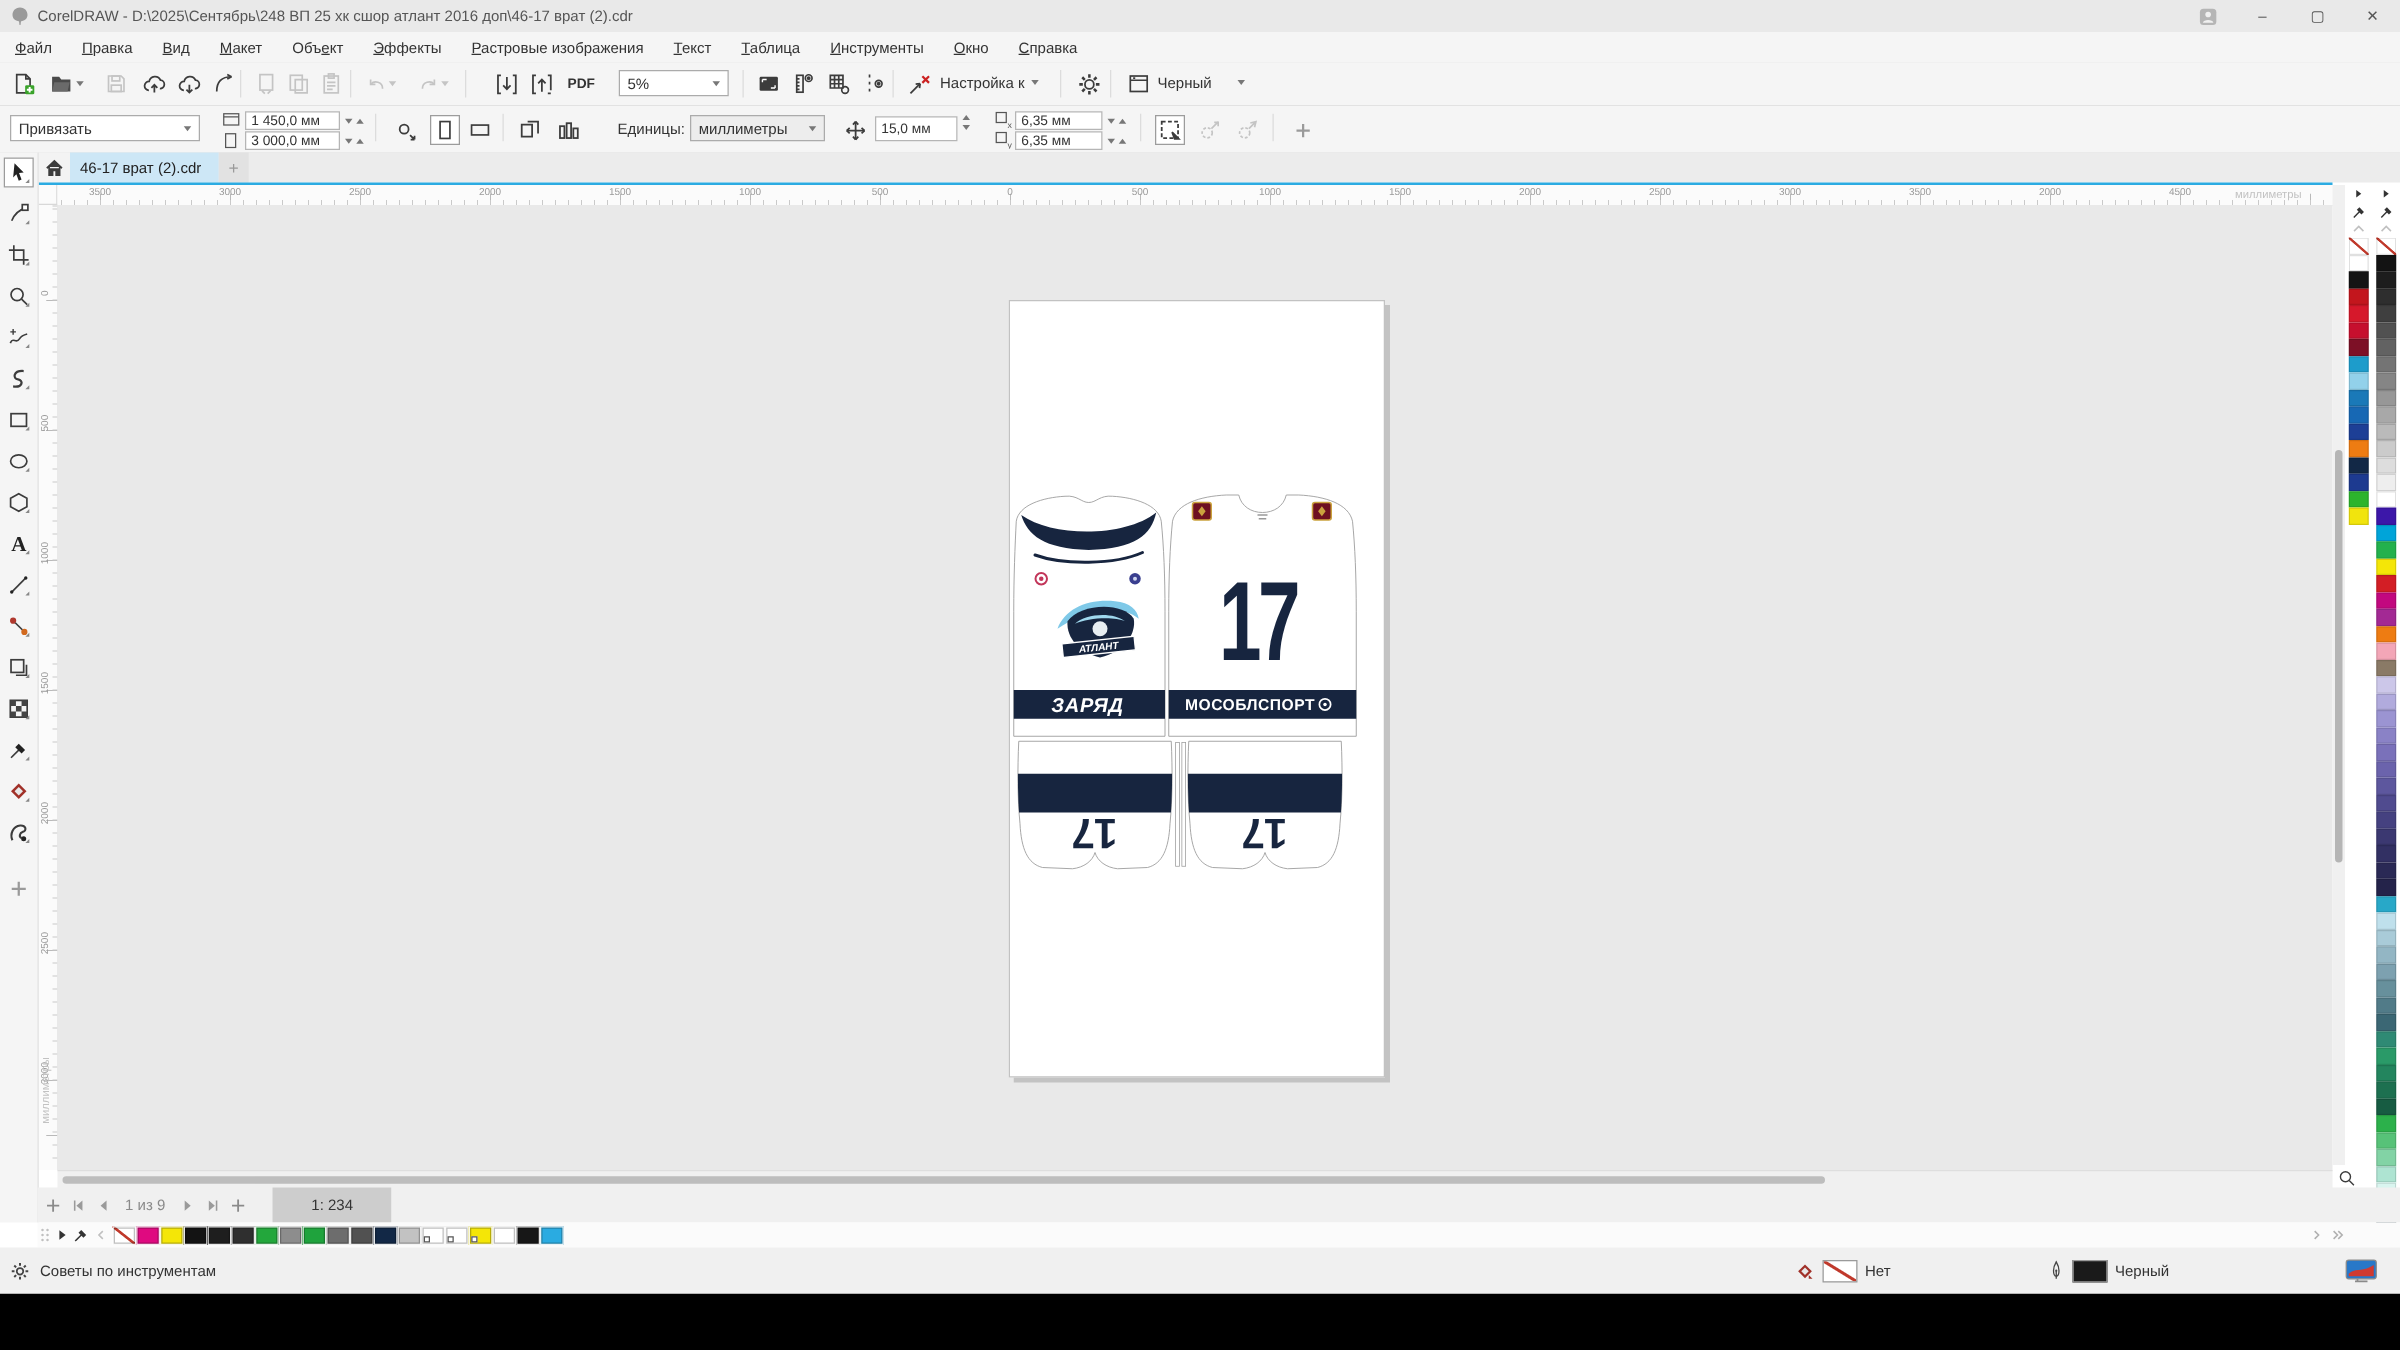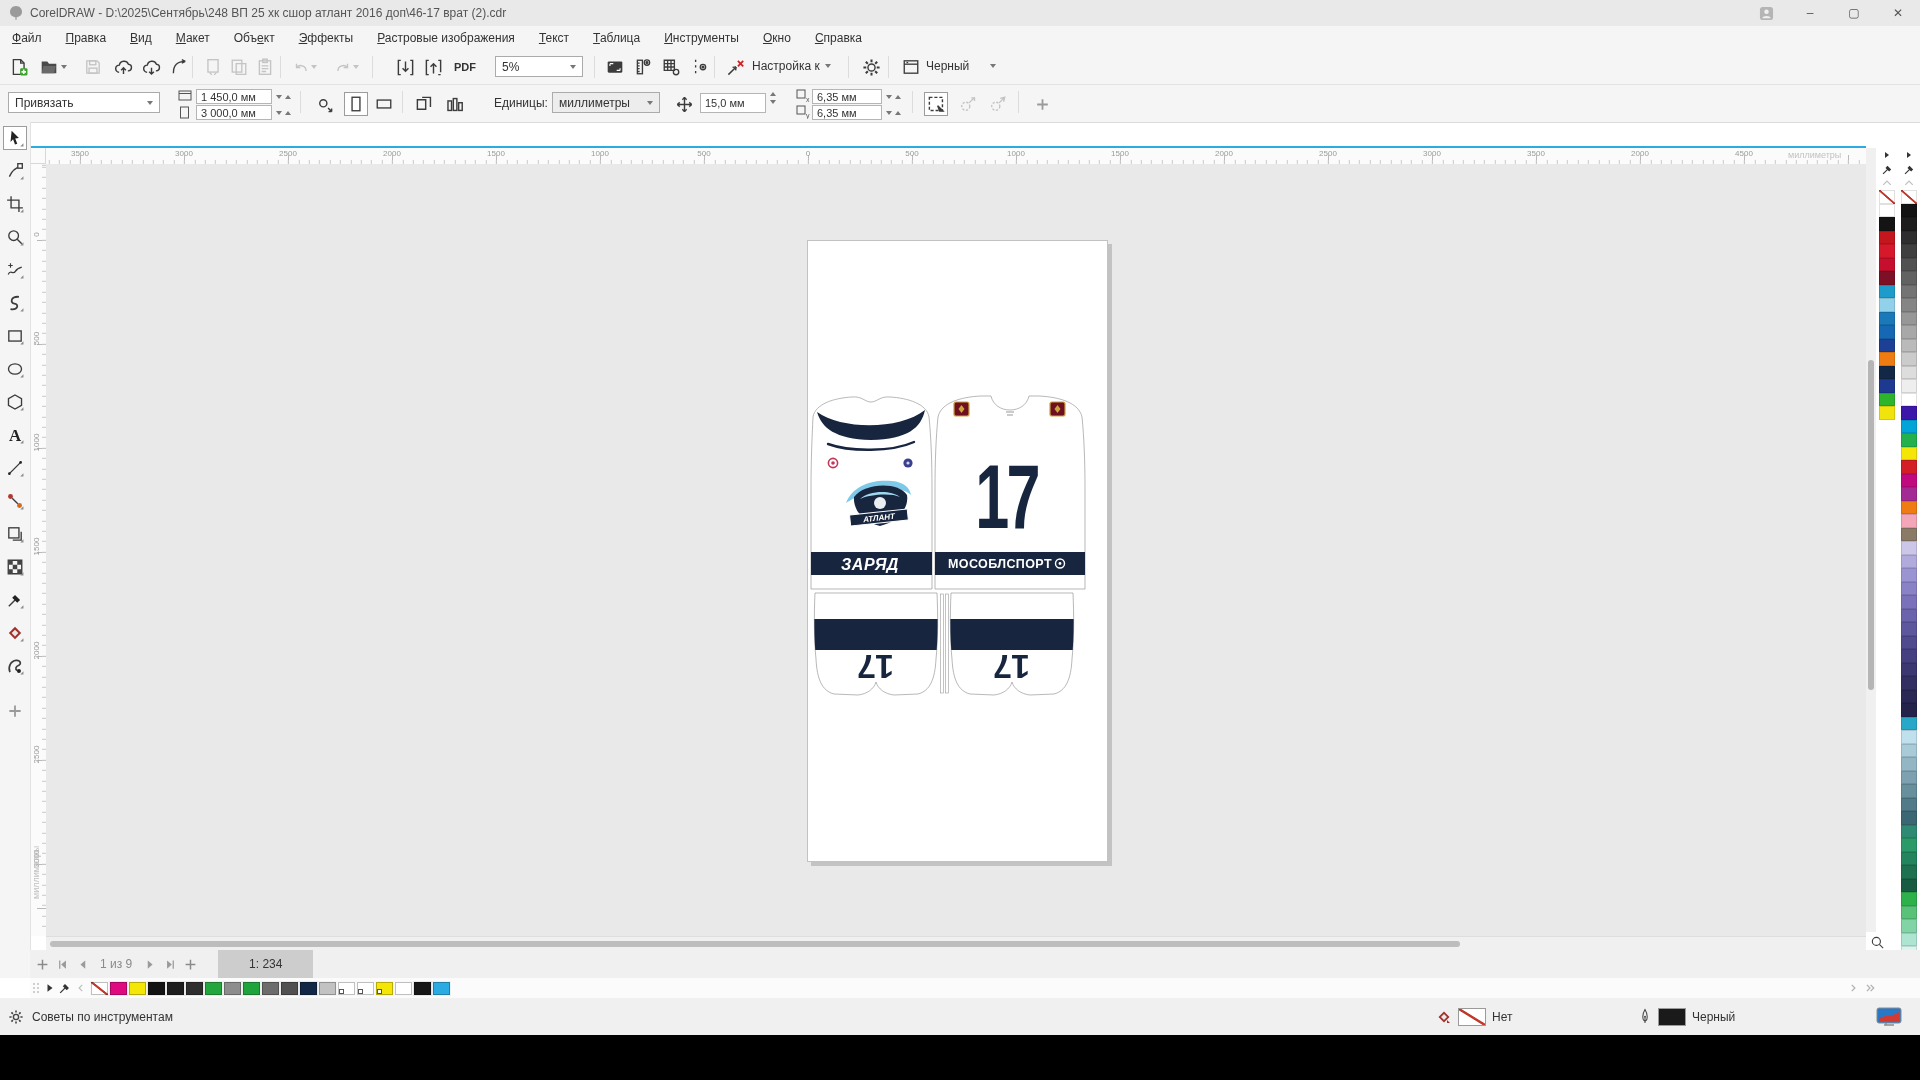--- a/index.html
+++ b/index.html
@@ -381,20 +381,31 @@
         </svg>
       </span>
     <span class="tsep" style="left:1018px"></span>
     <span class="pbtn" style="left:1030px">
         <svg width="17" height="17" viewBox="0 0 16 16">
           <path d="M8,3 V13 M3,8 H13" stroke="#9a9a9a" stroke-width="1.7"></path>
         </svg>
       </span>
   </div>
 
+  <div class="tabbar">
+    <span class="hometab">
+        <svg width="15" height="15" viewBox="0 0 16 16">
+          <path d="M1.5,8 L8,1.8 L14.5,8 M3.5,7 V14 H6.5 V10 H9.5 V14 H12.5 V7" fill="#3c3c3c" stroke="#3c3c3c" stroke-width="1.4"></path>
+        </svg>
+      </span>
+    <span class="doctab">
+        <span>46-17 врат (2).cdr</span>
+      </span>
+    <span class="newtab">+</span>
+  </div>
   <div class="accent"></div>
 
   <div class="rcorner"></div>
   <div class="ruler h">
       <span class="rnum" style="left: 34px;">3500</span>
       <span class="rnum" style="left: 138px;">3000</span>
       <span class="rnum" style="left: 242px;">2500</span>
       <span class="rnum" style="left: 346px;">2000</span>
       <span class="rnum" style="left: 450px;">1500</span>
       <span class="rnum" style="left: 554px;">1000</span>

